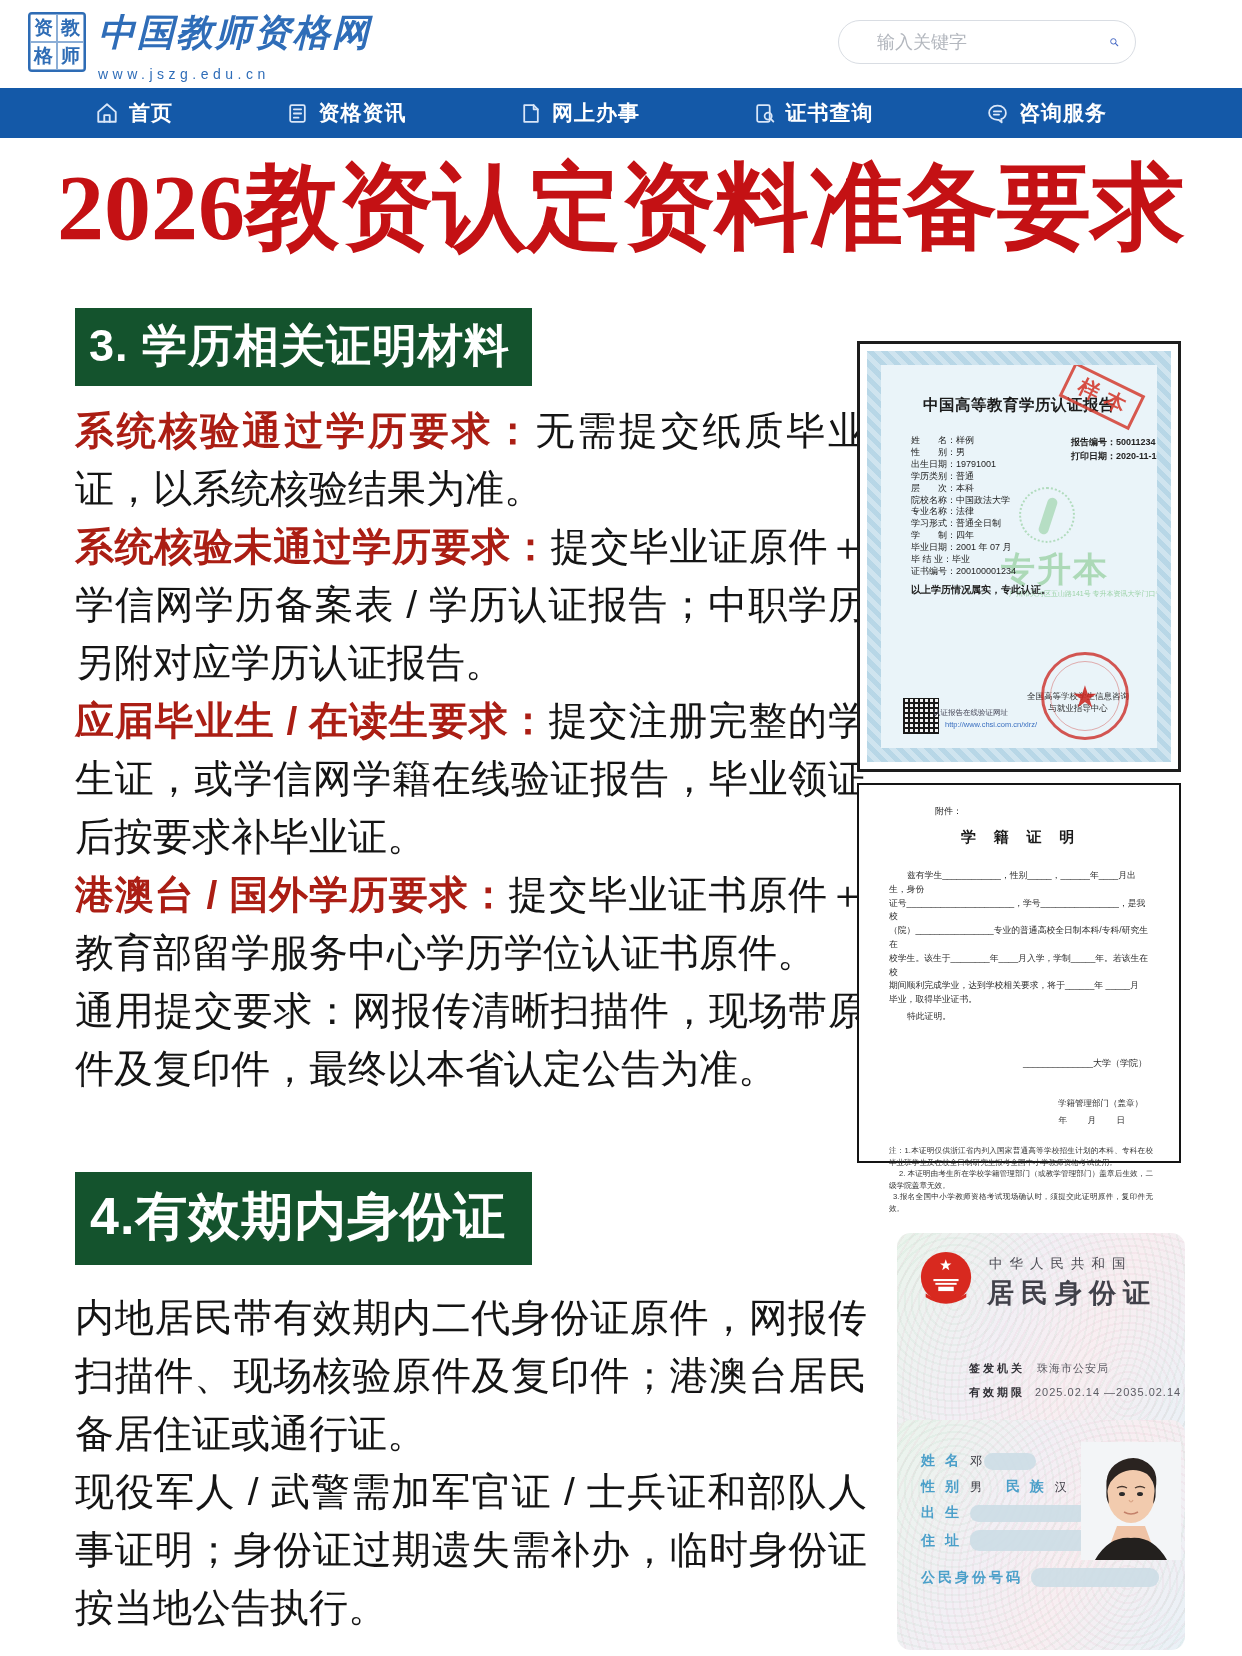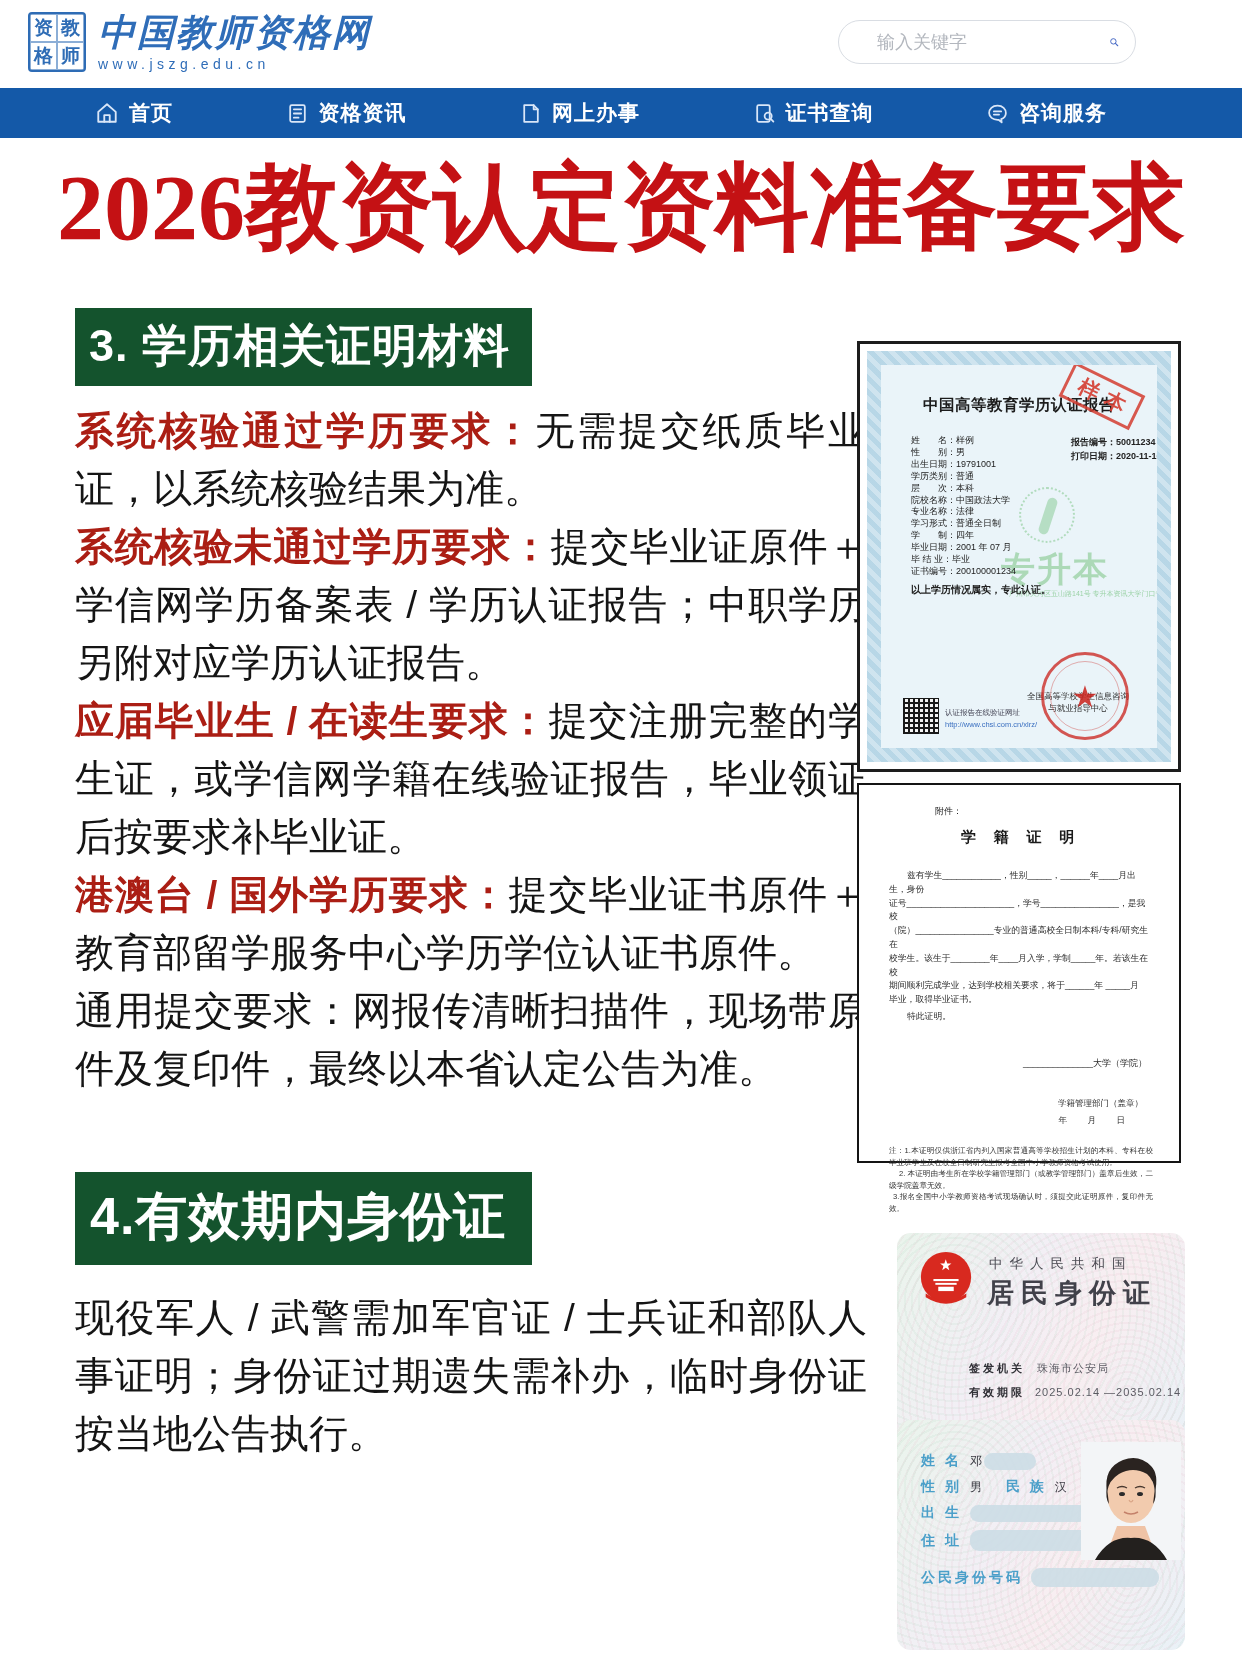--- a/index.html
+++ b/index.html
@@ -18,21 +18,21 @@
     display:grid; grid-template-columns:1fr 1fr; grid-template-rows:1fr 1fr;
     color:#2e6cb5; font-family:"Liberation Serif","DejaVu Serif",serif;
     font-weight:bold; font-size:19px; text-align:center;
   }
   .logo-box span { display:flex; align-items:center; justify-content:center; border:1px solid rgba(46,108,181,.55); }
   .logo-text { display:flex; flex-direction:column; }
   .site-name {
     font-family:"Liberation Serif","DejaVu Serif",serif; font-style:italic; font-weight:bold;
     font-size:37px; color:#2f6db8; letter-spacing:2px; line-height:42px;
   }
-  .site-url { font-size:14px; color:#2f6db8; letter-spacing:4.5px; margin-top:2px; }
+  .site-url { font-size:14px; color:#2f6db8; letter-spacing:4.5px; margin-top:12px; }
   .search-pill {
     position:absolute; left:838px; top:20px; width:298px; height:44px;
     border:1.5px solid #d9dde3; border-radius:22px; background:#fff;
     display:flex; align-items:center; padding:0 16px 0 38px;
   }
   .search-input {
     border:none; outline:none; flex:1; font-size:18px; color:#333; background:transparent;
     font-family:"Liberation Sans","DejaVu Sans",sans-serif;
   }
   .search-input::placeholder { color:#b3b7be; }
@@ -100,21 +100,21 @@
   }
   .watermark-sub { position:absolute; left:128px; top:224px; font-size:7px; color:rgba(120,195,130,.7); white-space:nowrap; }
   .wm-logo { position:absolute; left:138px; top:122px; width:56px; height:56px;
     border:2px dotted rgba(120,195,130,.5); border-radius:50%; }
   .wm-logo:after { content:""; position:absolute; left:22px; top:8px; width:10px; height:38px;
     background:rgba(120,195,130,.45); border-radius:6px; transform:rotate(18deg); }
   .qr { position:absolute; left:22px; bottom:14px; width:36px; height:36px;
     background:
       repeating-linear-gradient(0deg,#1a1a1a 0 2px, transparent 2px 5px),
       repeating-linear-gradient(90deg,#1a1a1a 0 2px, #f4f4f4 2px 5px); }
-  .qr-label { position:absolute; left:64px; bottom:30px; font-size:7.5px; color:#445; line-height:10px; }
+  .qr-label { position:absolute; left:52px; bottom:30px; font-size:7.5px; color:#445; line-height:10px; }
   .qr-url { position:absolute; left:64px; bottom:18px; font-size:7.5px; color:#3a6fc0; line-height:10px; }
   .seal-text { position:absolute; right:14px; bottom:34px; width:130px; text-align:center;
     font-size:8.5px; color:#333; line-height:12px; }
   .seal {
     position:absolute; right:28px; bottom:8px; width:88px; height:88px; border-radius:50%;
     border:3px solid rgba(201,32,26,.75);
     display:flex; align-items:center; justify-content:center;
   }
   .seal .star { color:rgba(201,32,26,.85); font-size:30px; }
   .seal:before { content:""; position:absolute; inset:6px; border-radius:50%;
@@ -241,20 +241,21 @@
       <p class="para"><span class="lbl">系统核验未通过学历要求：</span><span>提交毕业证原件＋学信网学历备案表 / 学历认证报告；中职学历另附对应学历认证报告。</span></p>
       <p class="para"><span class="lbl">应届毕业生 / 在读生要求：</span><span>提交注册完整的学生证，或学信网学籍在线验证报告，毕业领证后按要求补毕业证。</span></p>
       <p class="para"><span class="lbl">港澳台 / 国外学历要求：</span><span>提交毕业证书原件＋教育部留学服务中心学历学位认证书原件。</span></p>
       <p class="para"><span class="lbl"></span><span>通用提交要求：网报传清晰扫描件，现场带原件及复印件，最终以本省认定公告为准。</span></p>
     </div>
   </div>
 
   <div class="sec sec4">
     <div class="sec-header">4.有效期内身份证</div>
     <div class="sec-body">
+      <p class="para"><span class="lbl"></span><span>内地居民带有效期内二代身份证原件，网报传扫描件、现场核验原件及复印件；港澳台居民备居住证或通行证。</span></p>
       <p class="para"><span class="lbl"></span><span>现役军人 / 武警需加军官证 / 士兵证和部队人事证明；身份证过期遗失需补办，临时身份证按当地公告执行。</span></p>
     </div>
   </div>
 
   <div class="docbox cert">
     <div class="cert-frame">
       <div class="cert-paper">
         <div class="cert-title">中国高等教育学历认证报告</div>
         <div class="stamp">样本</div>
 

